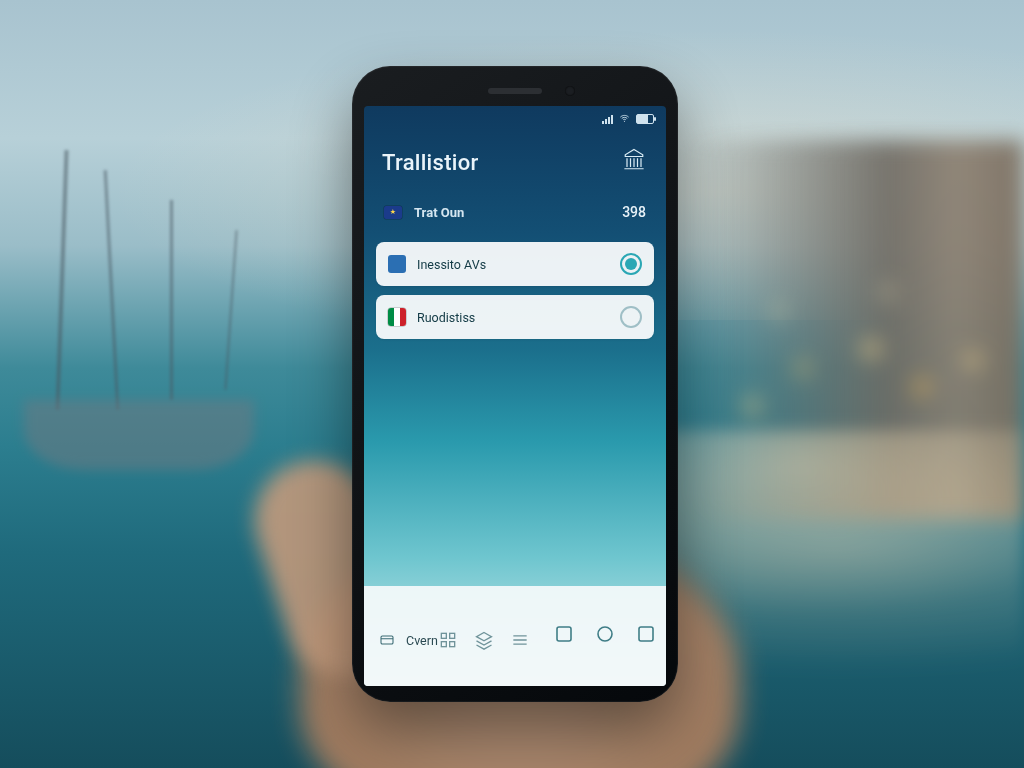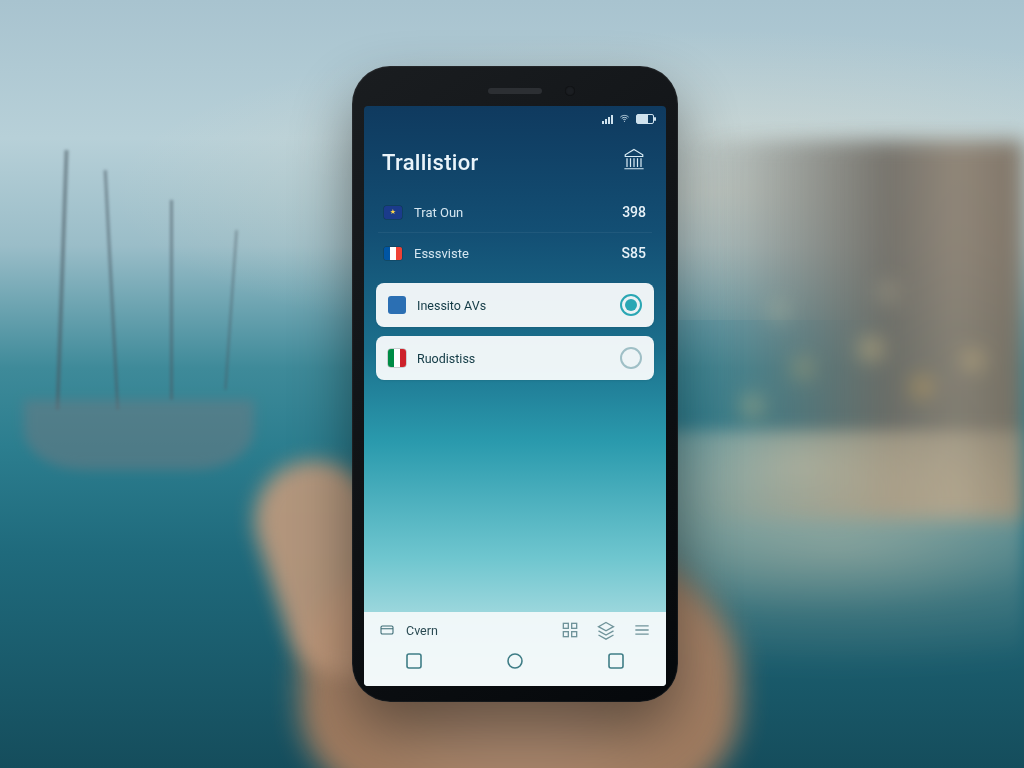--- a/index.html
+++ b/index.html
@@ -53,21 +53,21 @@
 
   
   .dark-section{padding:0 14px}
   .dark-row{display:flex;align-items:center;justify-content:space-between;padding:12px 6px;color:#d5e6f0}
   .dark-row + .dark-row{border-top:1px solid rgba(255,255,255,.06)}
   .dr-left{display:flex;align-items:center;gap:12px}
   .flag{width:18px;height:13px;border-radius:2px;box-shadow:0 0 0 .5px rgba(0,0,0,.3);flex:none}
   .flag.eu{background:#1b3b8b;position:relative}
   .flag.eu::after{content:"★";position:absolute;inset:0;display:flex;align-items:center;justify-content:center;font-size:7px;color:#ffd84a}
   .flag.fr{background:linear-gradient(to right,#0055a4 0 33%,#fff 33% 66%,#ef4135 66% 100%)}
-  .dr-label{font-size:13px;font-weight:400}
+  .dr-label{font-size:13px;font-weight:700}
   .dr-value{font-size:14px;font-weight:500;color:#e8f2f8}
 
   
   .cards{padding:10px 12px 6px;display:flex;flex-direction:column;gap:9px}
   .card{background:rgba(255,255,255,.92);border-radius:8px;height:44px;display:flex;align-items:center;justify-content:space-between;padding:0 12px;box-shadow:0 1px 2px rgba(0,0,0,.08)}
   .card.tinted{background:rgba(210,238,240,.78)}
   .c-left{display:flex;align-items:center;gap:11px;min-width:0}
   .c-icon{width:18px;height:18px;border-radius:3px;flex:none;display:flex;align-items:center;justify-content:center}
   .c-label{font-size:12.5px;color:#123a45;white-space:nowrap;overflow:hidden;text-overflow:ellipsis}
   .card.tinted .c-label{color:#0e5a63;font-weight:500}
@@ -75,21 +75,21 @@
   .radio.on::after{content:"";position:absolute;inset:3px;background:#2aa7b4;border-radius:50%}
   .radio.dim{border-color:#9fbfc6}
   .flag.be{background:linear-gradient(to right,#000 0 33%,#fdda24 33% 66%,#ef3340 66% 100%)}
   .flag.it{background:linear-gradient(to right,#008c45 0 33%,#fff 33% 66%,#cd212a 66% 100%)}
   .sq-blue{background:#2b6fb3}
   .sq-teal{background:#1fb3b9;border-radius:50%}
   .sq-teal::after{content:"";}
   .chat-ic svg,.card-ic svg{width:16px;height:16px}
 
   
-  .bottombar{position:absolute;left:0;right:0;bottom:0;height:74px;background:rgba(243,249,250,.94);display:flex;flex-direction:column}
+  .bottombar{position:absolute;left:0;right:0;bottom:0;height:100px;background:rgba(243,249,250,.94);display:flex;flex-direction:row}
   .bb-row{display:flex;align-items:center;justify-content:space-between;padding:8px 14px 0}
   .bb-left{display:flex;align-items:center;gap:10px}
   .bb-label{font-size:12.5px;color:#2a4a52}
   .bb-icons{display:flex;gap:16px}
   .bb-icons .ic{width:20px;height:20px;display:flex;align-items:center;justify-content:center;opacity:.7}
   .bb-icons svg{width:20px;height:20px;stroke:#3a6a73;fill:none;stroke-width:1.6}
   .navstrip{display:flex;justify-content:space-around;align-items:center;flex:1;padding-bottom:4px}
   .navstrip .nav-ic{width:24px;height:24px}
   .navstrip svg{width:100%;height:100%;stroke:#3f7d86;fill:none;stroke-width:1.6}
 </style>
@@ -143,27 +143,20 @@
     </div>
 
     <div class="dark-section">
       <div class="dark-row">
         <div class="dr-left">
           <span class="flag eu"></span>
           <span class="dr-label">Trat Oun</span>
         </div>
         <span class="dr-value">398</span>
       </div>
-      <div class="dark-row">
-        <div class="dr-left">
-          <span class="flag fr"></span>
-          <span class="dr-label">Esssviste</span>
-        </div>
-        <span class="dr-value">S85</span>
-      </div>
     </div>
 
     <div class="cards">
       <div class="card">
         <div class="c-left">
           <span class="c-icon sq-blue"></span>
           <span class="c-label">Inessito AVs</span>
         </div>
         <span class="radio on"></span>
       </div>

